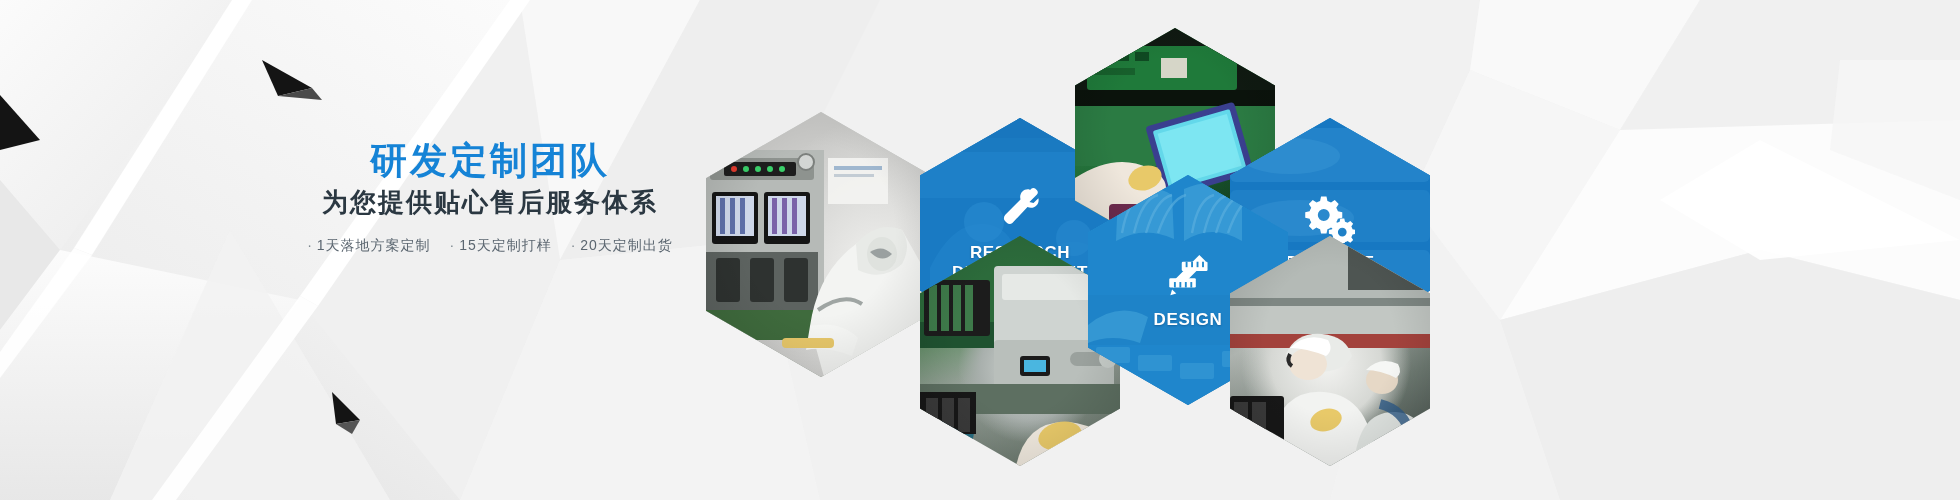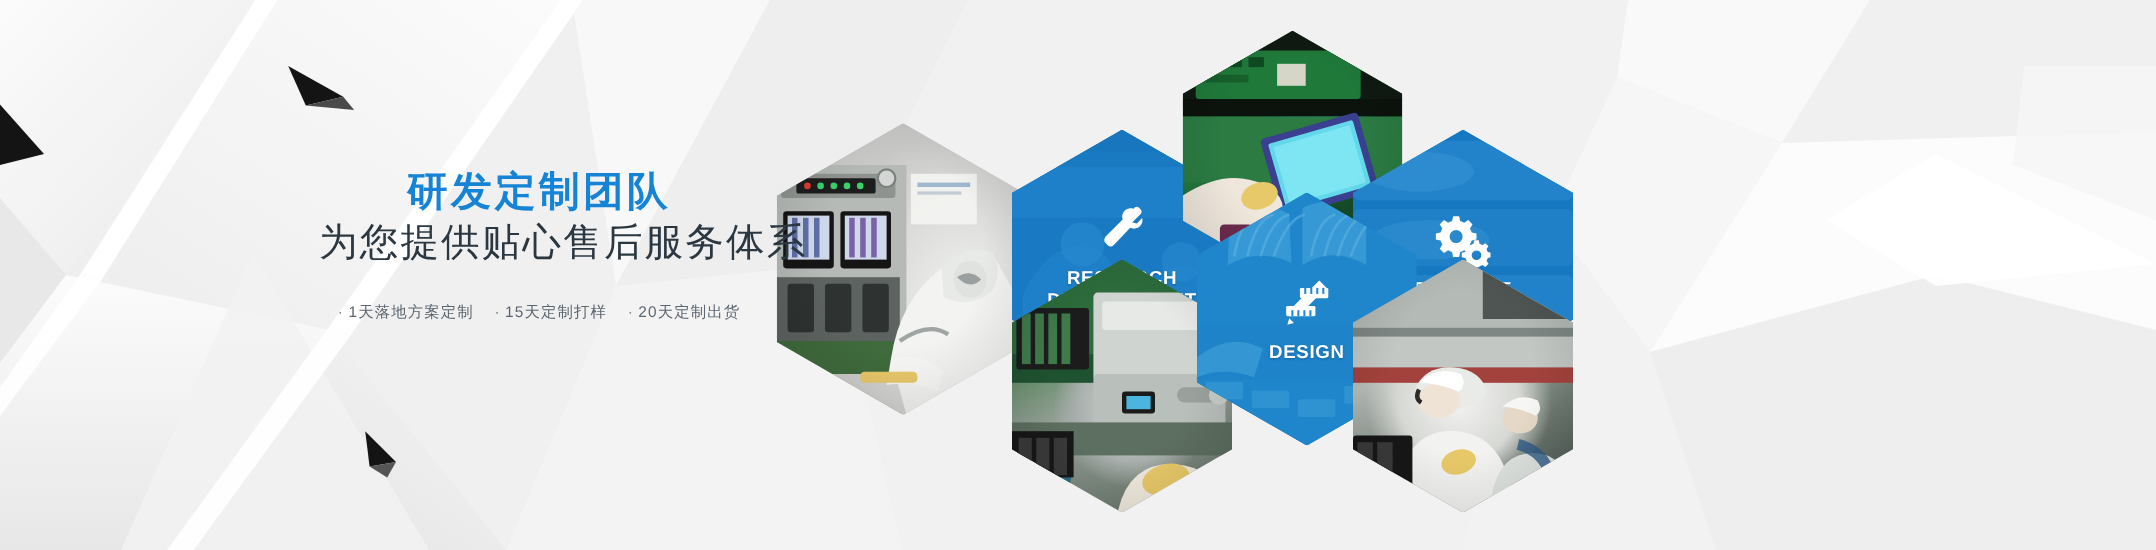--- a/index.html
+++ b/index.html
@@ -10,35 +10,35 @@
     width:1960px;height:500px;
     overflow:hidden;
     background:linear-gradient(135deg,#f7f7f7 0%,#efefef 40%,#f4f4f4 70%,#ebebeb 100%);
   }
 
   
   .bg-layer{position:absolute;left:0;top:0;width:1960px;height:500px;}
 
   
   #text-block{
-    position:absolute;left:290px;top:153px;width:400px;
+    position:absolute;left:290px;top:140px;width:400px;
     text-align:center;z-index:30;
   }
   #headline{
     font-size:37px;font-weight:bold;color:#1583d6;
     letter-spacing:3px;line-height:1.12;margin:0;
     white-space:nowrap;
   }
   #subhead{
-    font-size:35px;font-weight:normal;color:#2b3842;
+    font-size:26px;font-weight:bold;color:#2b3842;
     letter-spacing:2px;line-height:1.2;margin:6px 0 0 0;
     white-space:nowrap;
   }
   #features{
-    margin-top:33px;font-size:14px;color:#5b6670;
+    margin-top:18px;font-size:14px;color:#5b6670;
     letter-spacing:1px;white-space:nowrap;
   }
   #features .feat{margin:0 7px;}
   #features .dot{color:#7d888f;margin-right:4px;}
 
   
   #hex-cluster{position:absolute;left:900px;top:0;width:1060px;height:500px;z-index:20;}
   .hex{
     position:absolute;
     width:200px;height:230px;

